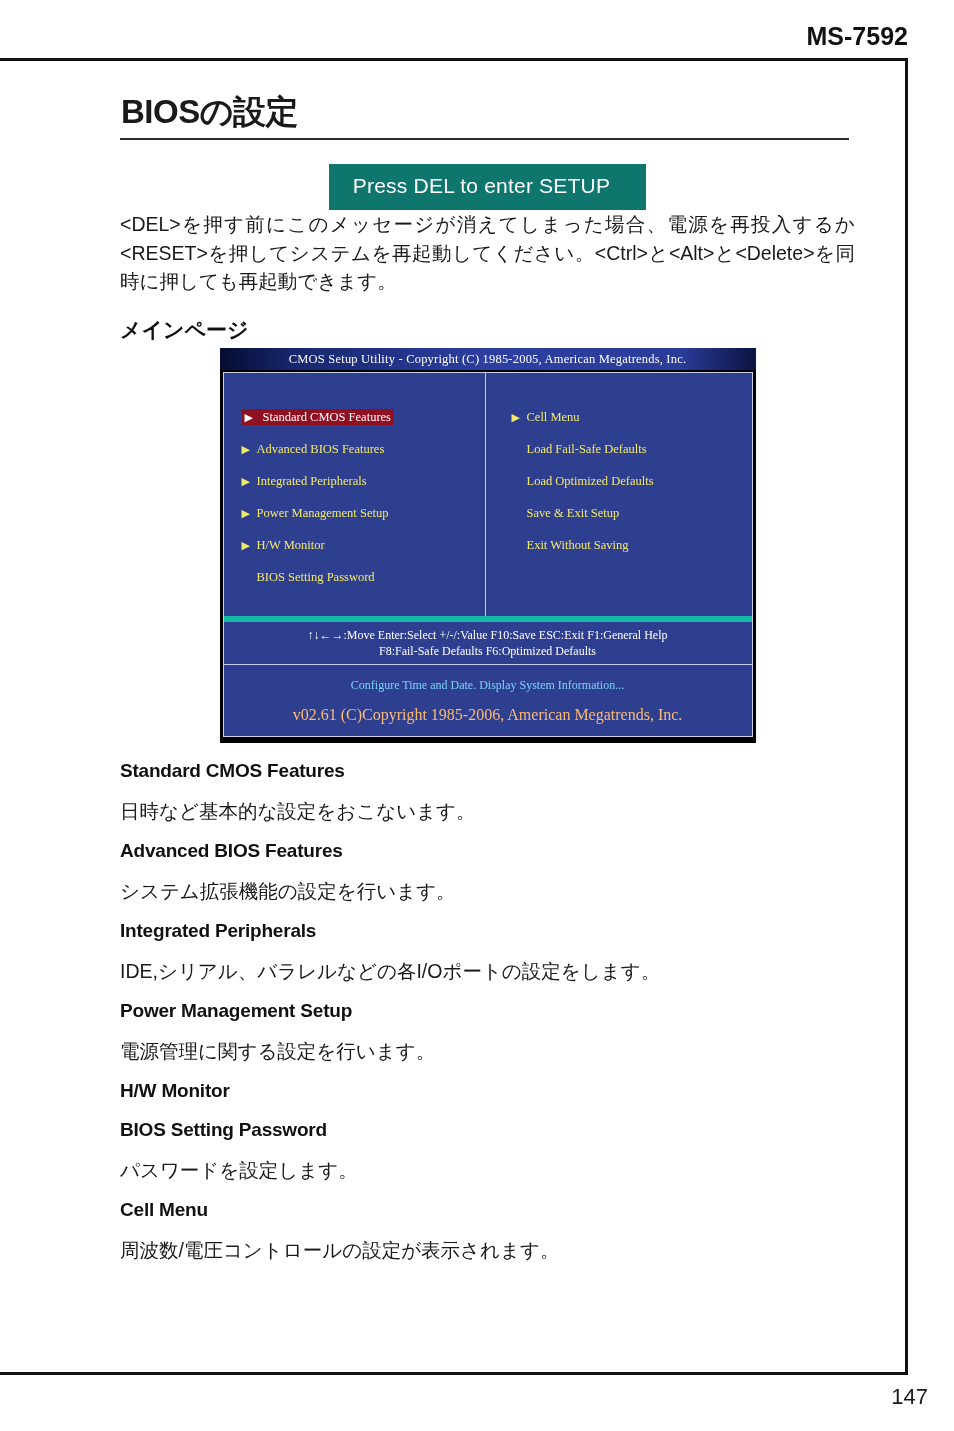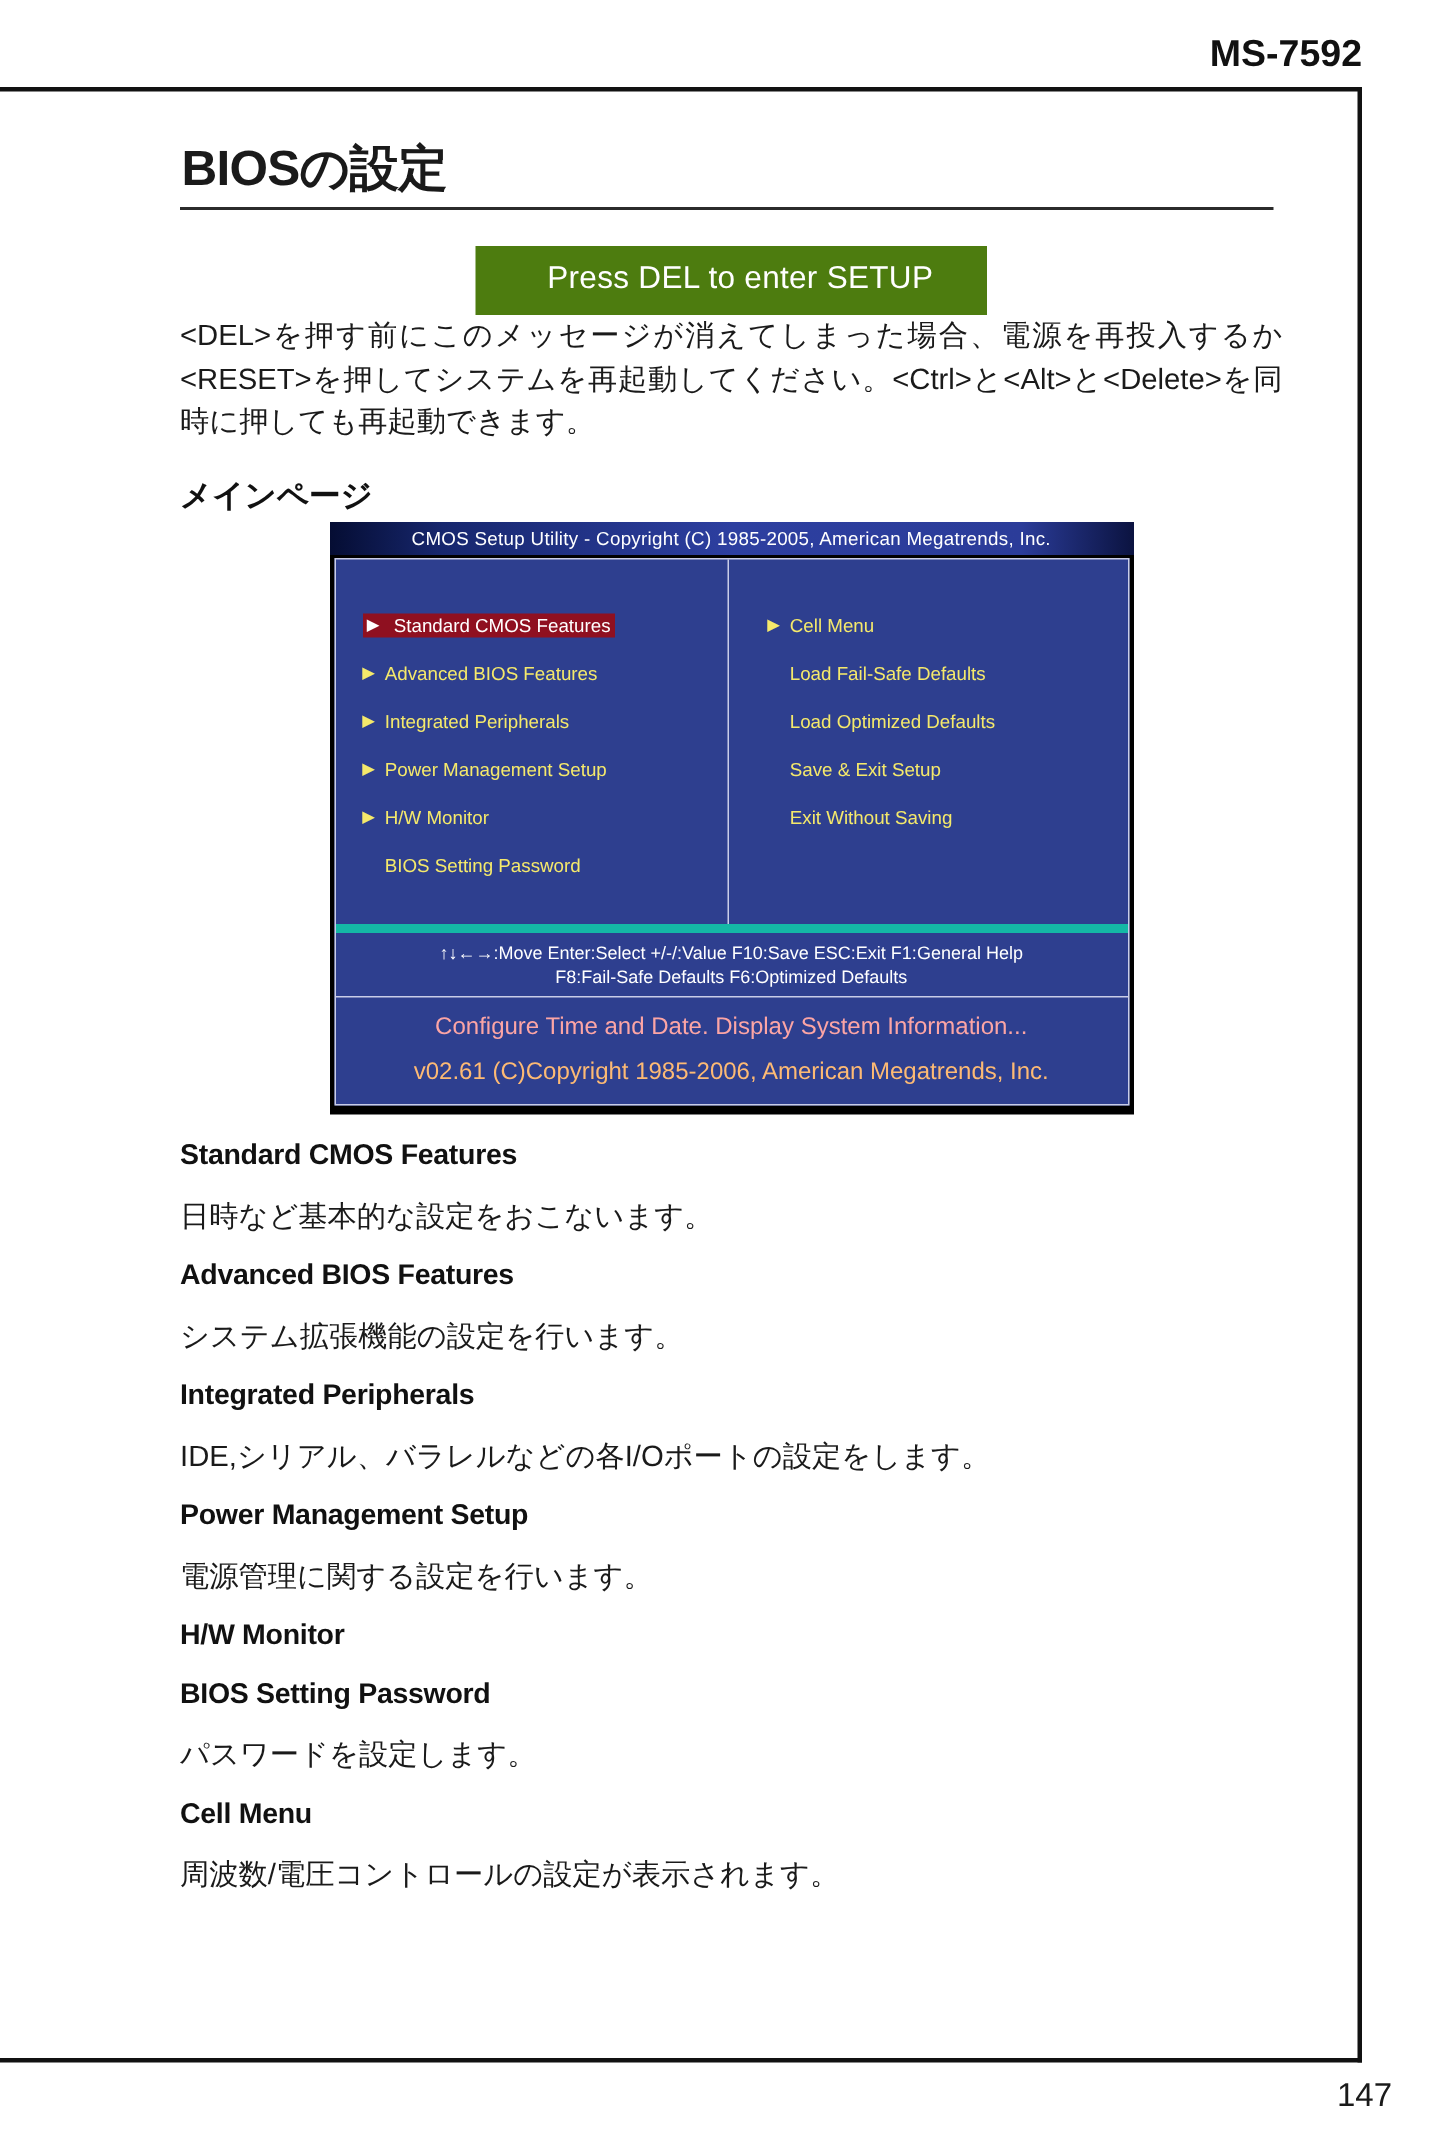--- a/index.html
+++ b/index.html
@@ -93,24 +93,24 @@
   .para-1 { margin-top: 22px; }
   .para-2 { margin-top: 17px; }
 
   
   .callout-wrap {
     margin-top: 24px;
     display: flex;
     justify-content: center;
   }
   .callout {
-    background: #4d7c0f;
+    background: #0f766e;
     color: #ffffff;
     font-size: 21px;
-    padding: 10px 36px 12px 48px;
+    padding: 10px 36px 12px 24px;
     letter-spacing: 0.2px;
     white-space: nowrap;
   }
 
   
   h2.section-heading {
     margin: 20px 0 0 0;
     font-size: 21px;
     font-weight: bold;
     color: #111111;
@@ -118,21 +118,21 @@
 
   
   .bios-wrap {
     margin-top: 4px;
     display: flex;
     justify-content: center;
   }
   .bios {
     width: 536px;
     background: #000000;
-    font-family: Liberation Sans, sans-serif;
+    font-family: Liberation Serif, serif;
     padding-bottom: 6px;
     box-sizing: border-box;
   }
   .bios-titlebar {
     height: 22px;
     background: linear-gradient(to right, #050d33 0%, #17276e 14%, #2d3fa0 50%, #2b3c99 86%, #0b1340 100%);
     color: #ffffff;
     font-size: 12.5px;
     line-height: 22px;
     text-align: center;
@@ -204,22 +204,22 @@
     line-height: 16px;
     white-space: nowrap;
   }
   .bios-status {
     border-top: 1px solid #c9cde8;
     padding: 11px 0 12px 0;
     text-align: center;
     white-space: nowrap;
   }
   .bios-status-line1 {
-    color: #fca5a5;
-    font-size: 16px;
+    color: #7dd3fc;
+    font-size: 12px;
     line-height: 18px;
   }
   .bios-status-line2 {
     color: #fdba74;
     font-size: 16px;
     line-height: 18px;
     margin-top: 12px;
   }
 
   

